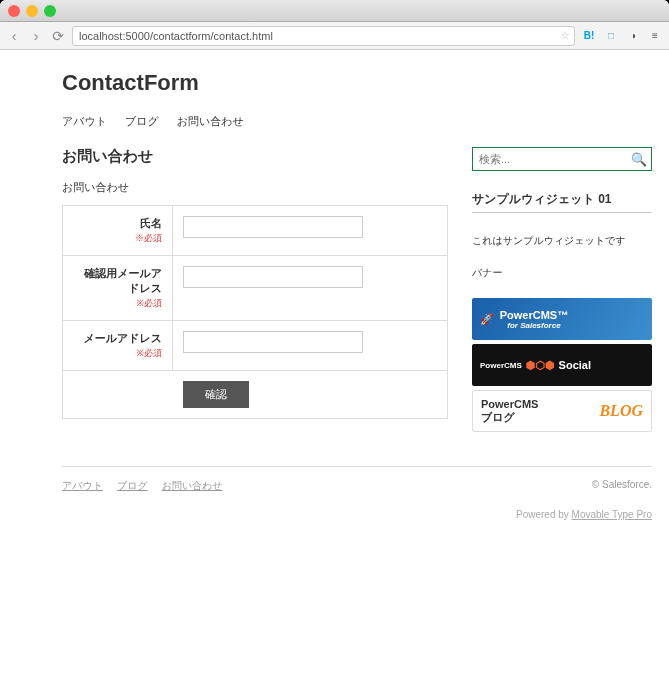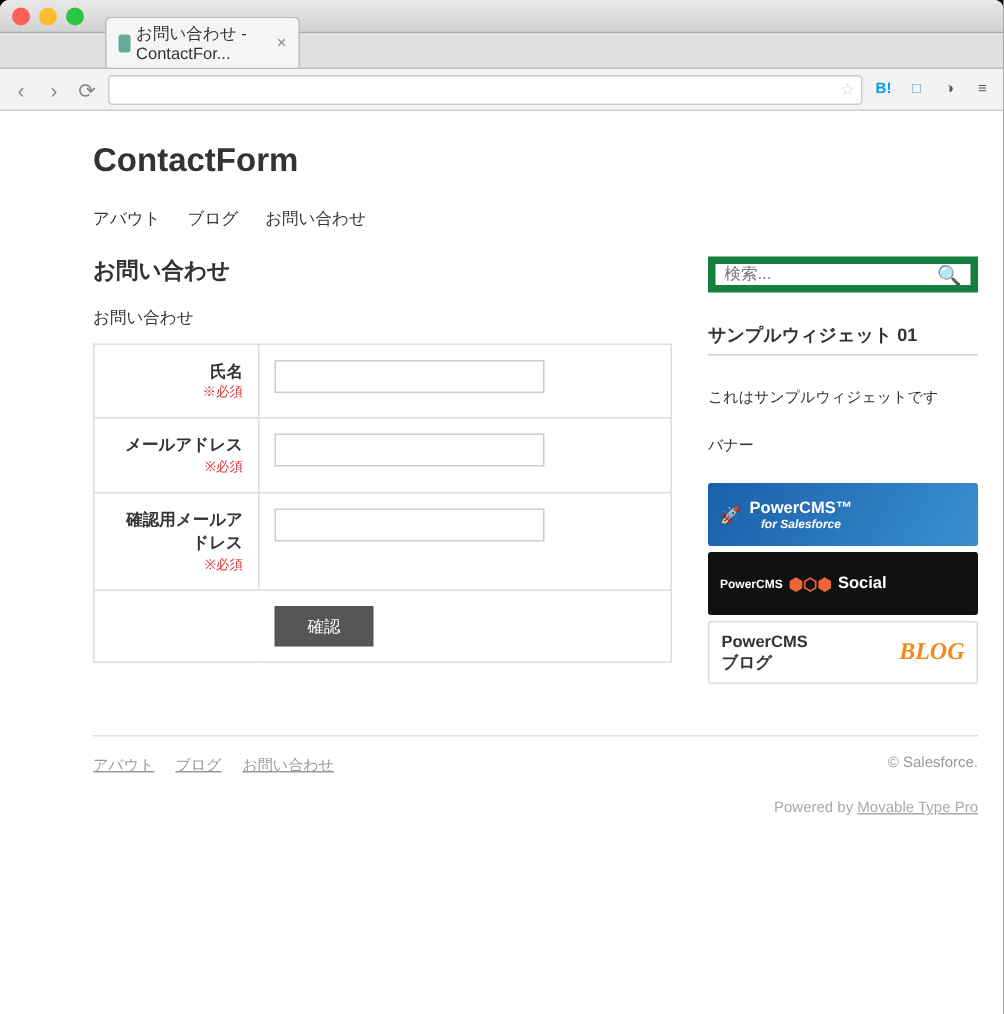--- a/index.html
+++ b/index.html
@@ -31,21 +31,21 @@
 h2.pt { font-size: 15px; font-weight: bold; margin-bottom: 14px; }
 .sub { font-size: 11px; margin-bottom: 10px; }
 .formtbl { border: 1px solid #ddd; border-collapse: collapse; width: 100%; }
 .formtbl td { border: 1px solid #ddd; padding: 10px; vertical-align: top; }
 .formtbl .lab { width: 110px; text-align: right; font-size: 11px; font-weight: bold; }
 .req { color: #d33; font-size: 9px; font-weight: normal; }
 .txtin { width: 180px; height: 22px; border: 1px solid #ccc; padding: 2px 4px; font-size: 11px; }
 .txtar { width: 180px; height: 90px; border: 1px solid #ccc; padding: 2px 4px; font-size: 11px; resize: none; }
 .btnrow td { text-align: left; padding-left: 120px; }
 .btn { background: #555; color: #fff; border: none; padding: 6px 22px; font-size: 11px; cursor: pointer; }
-.search { width: 100%; height: 24px; border: 5px solid #15803d; padding: 2px 6px; font-size: 11px; position: relative; display: flex; align-items: center; margin-bottom: 20px; }
+.search { width: 100%; height: 24px; border: 1px solid #15803d; padding: 2px 6px; font-size: 11px; position: relative; display: flex; align-items: center; margin-bottom: 20px; gap: 10px; }
 .search input { border: none; flex: 1; font-size: 11px; outline: none; }
 .search .mag { color: #bbb; font-size: 13px; }
 .wid h3 { font-size: 12px; font-weight: bold; border-bottom: 1px solid #ccc; padding-bottom: 4px; margin-bottom: 21px; }
 .wid p { font-size: 10px; margin-bottom: 18px; }
 .bnr { width: 100%; height: 42px; margin-bottom: 4px; border-radius: 2px; display: flex; align-items: center; padding: 0 8px; font-size: 11px; font-weight: bold; color: #fff; position: relative; overflow: hidden; }
 .bnr1 { background: linear-gradient(120deg,#1a5faa,#3a8fd0); }
 .bnr1 .sf { font-size: 8px; color: #fff; font-style: italic; font-weight: bold; text-align: center; }
 .bnr2 { background: #111; }
 .bnr2 .hex { color: #e63; margin: 0 4px; }
 .bnr3 { background: #fff; border: 1px solid #ddd; color: #333; }
@@ -61,33 +61,27 @@
 <body>
 
 <div class="window">
 
   <div class="titlebar">
     <div class="tl-btn tl-close"></div>
     <div class="tl-btn tl-min"></div>
     <div class="tl-btn tl-max"></div>
   </div>
 
-  <div class="tabbar">
-    <div class="tab">
-      <span class="fav"></span>
-      <span>お問い合わせ - ContactFor...</span>
-      <span class="tabx">×</span>
-    </div>
-  </div>
 
   <div class="addrbar">
     <div class="navbtn">‹</div>
     <div class="navbtn">›</div>
     <div class="navbtn">⟳</div>
     <div class="url">
+      <span>localhost:5000/contactform/contact.html</span>
       <span class="star">☆</span>
     </div>
     <div class="exticons">
       <div class="ext" style="color:#00a0e9;font-weight:bold">B!</div>
       <div class="ext" style="color:#5ac">□</div>
       <div class="ext" style="color:#555">◑</div>
       <div class="ext" style="color:#555">≡</div>
     </div>
   </div>
 
@@ -112,28 +106,28 @@
             <tbody>
                 <tr>
               <td class="lab">
                 <span>氏名</span><br>
                 <span class="req">※必須</span>
               </td>
               <td><input class="txtin" type="text" style=""></td>
             </tr>
             <tr>
               <td class="lab">
-                <span>メールアドレス</span><br>
+                <span>確認用メールアドレス</span><br>
                 <span class="req">※必須</span>
               </td>
               <td><input class="txtin" type="text" style=""></td>
             </tr>
             <tr>
               <td class="lab">
-                <span>確認用メールアドレス</span><br>
+                <span>メールアドレス</span><br>
                 <span class="req">※必須</span>
               </td>
               <td><input class="txtin" type="text" style=""></td>
             </tr>
             <tr class="btnrow">
               <td colspan="2">
                 <button class="btn">確認</button>
               </td>
             </tr>
           </tbody>

